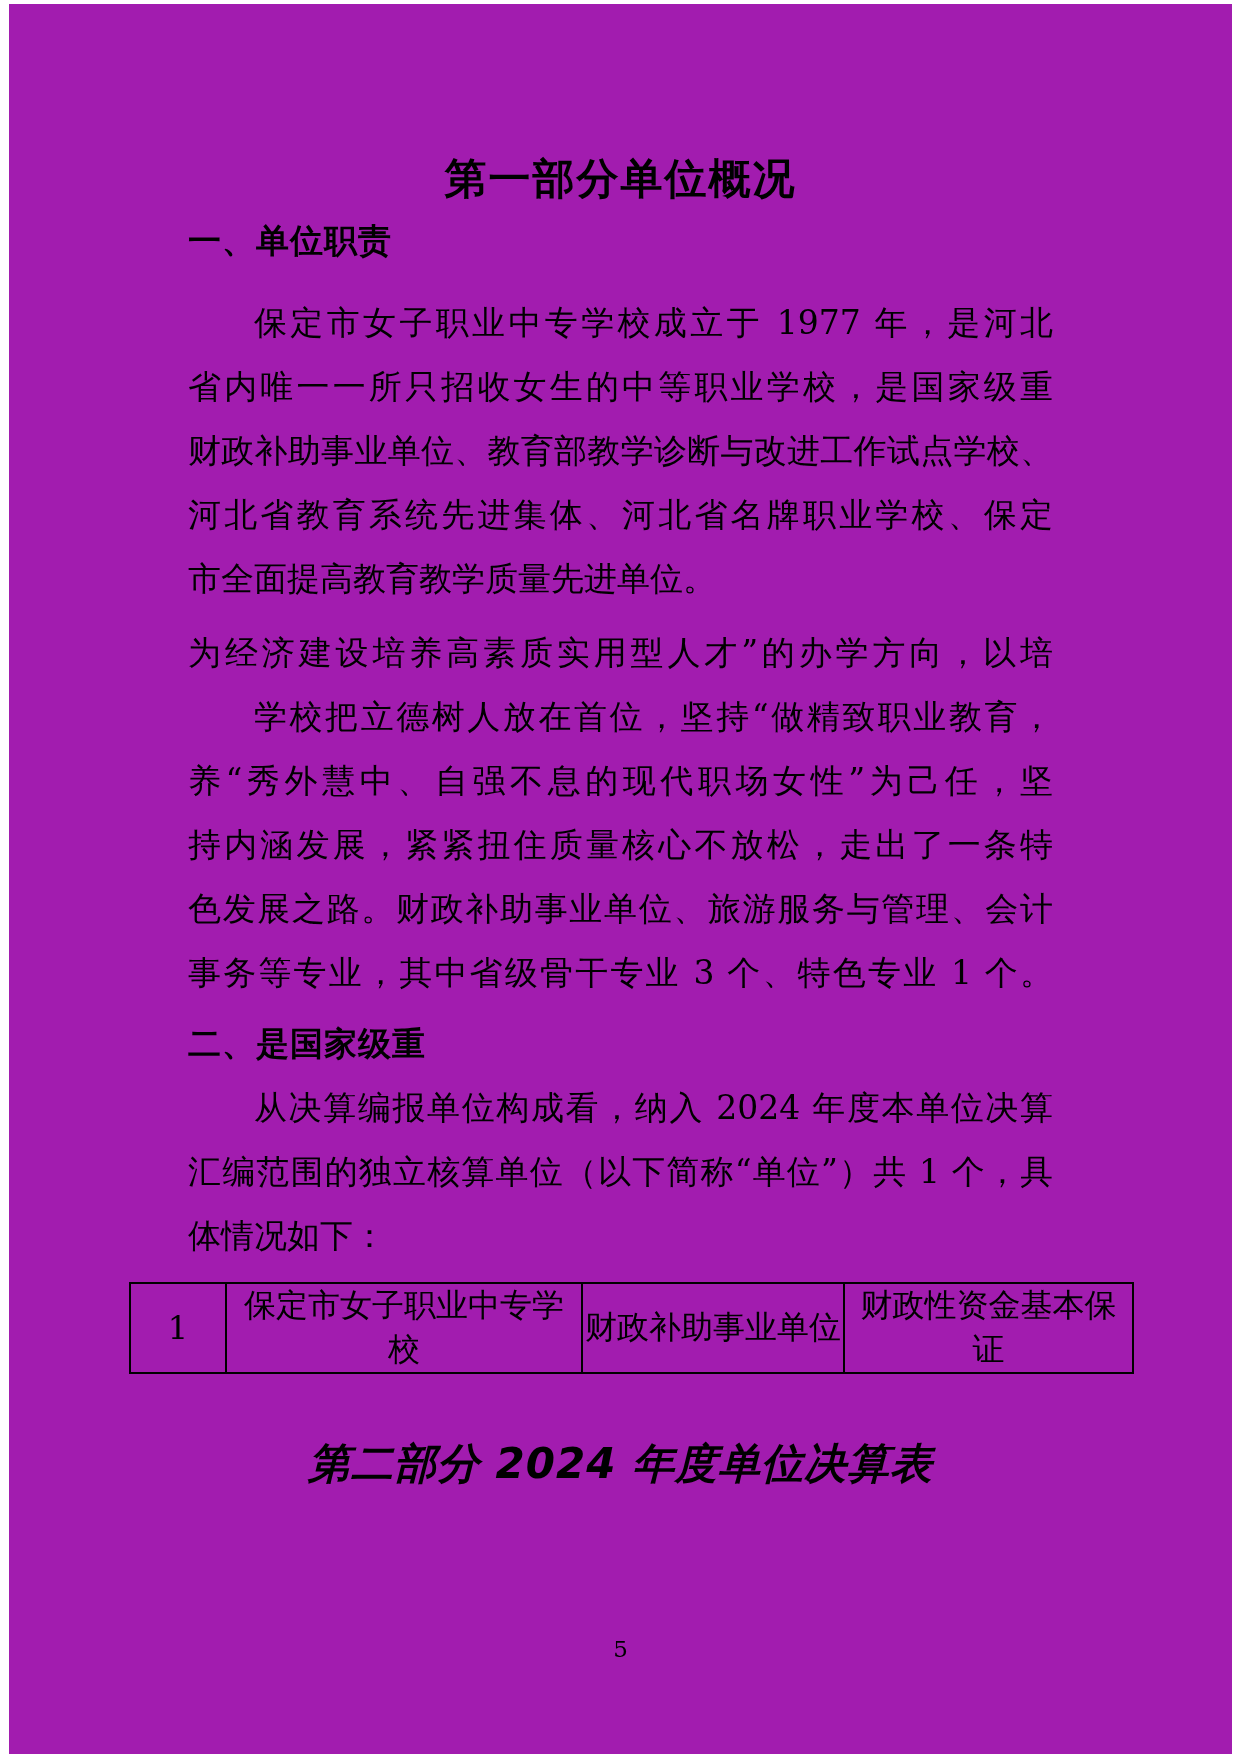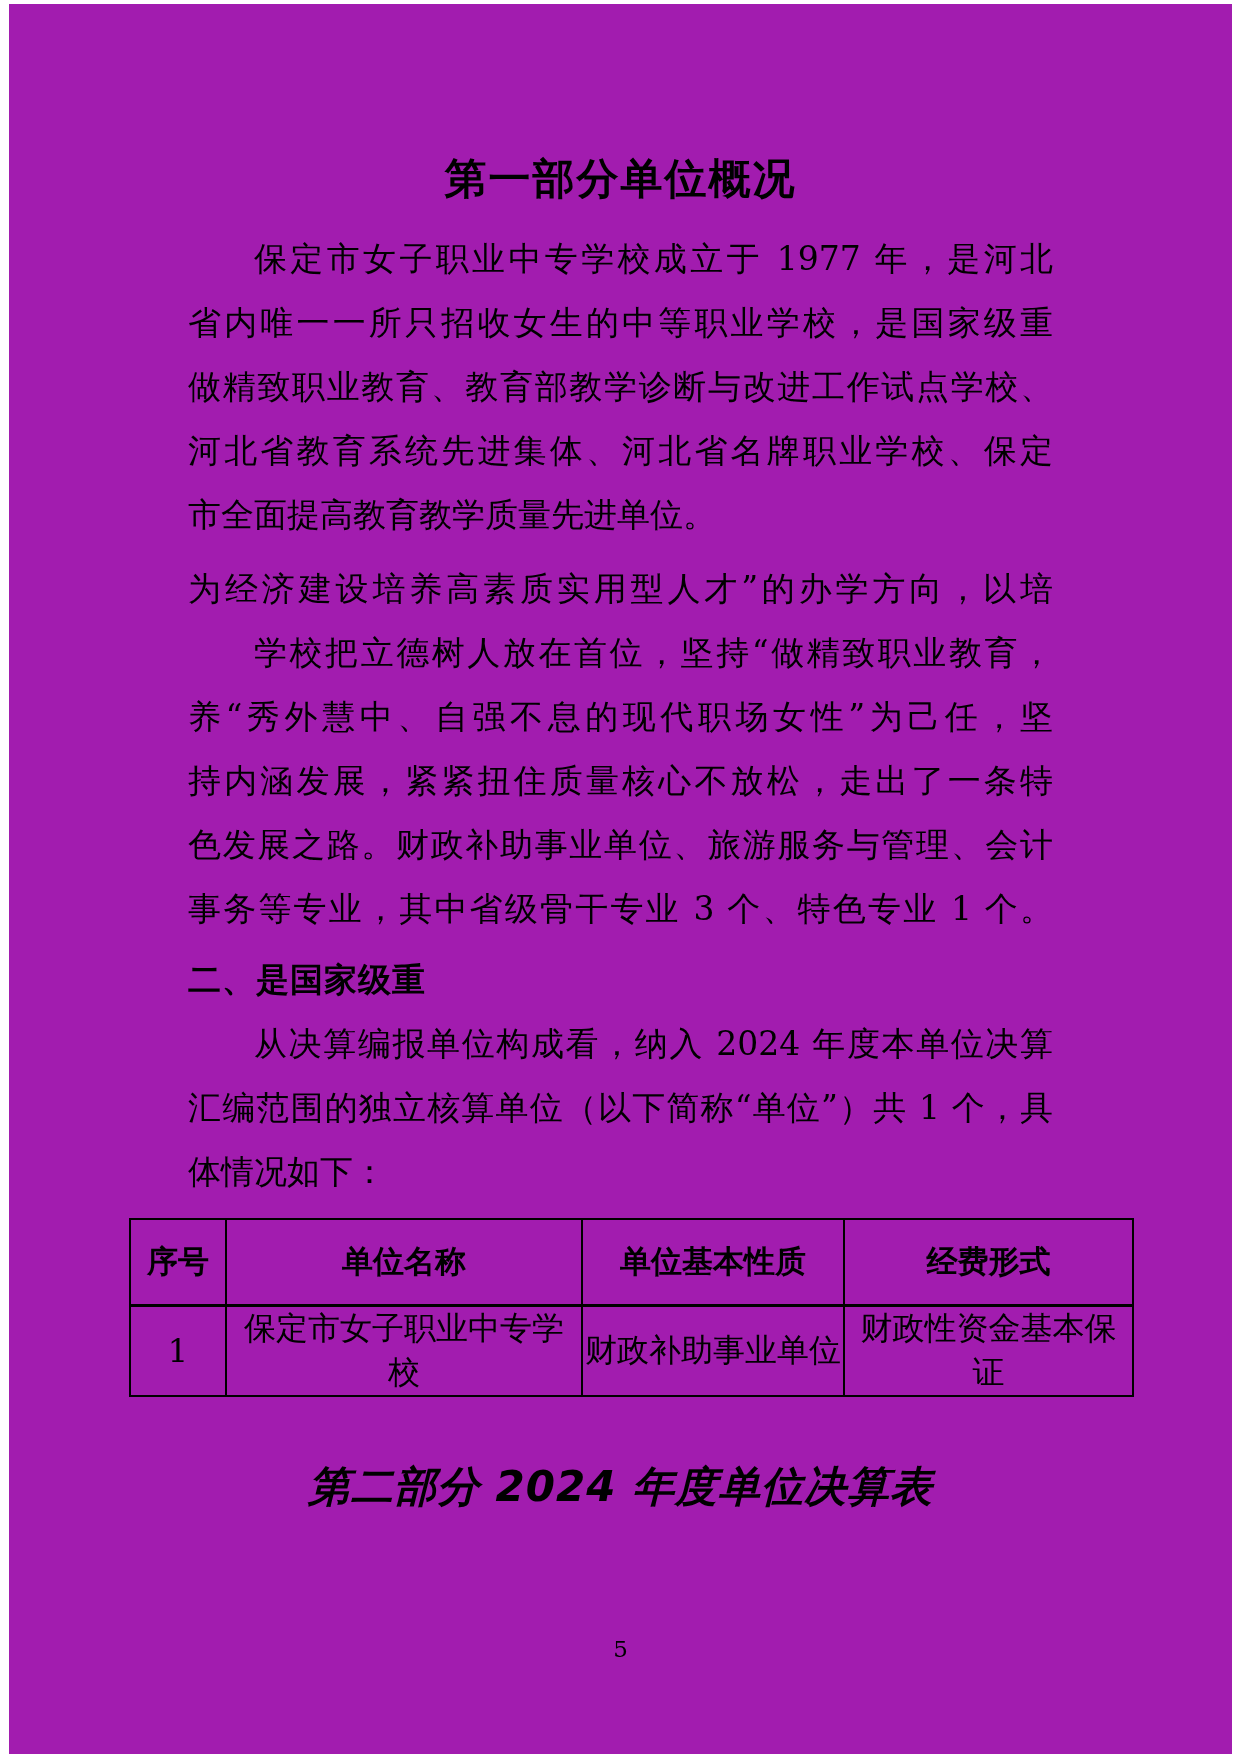--- a/index.html
+++ b/index.html
@@ -95,25 +95,26 @@
     line-height: 30px;
   }
 </style>
 </head>
 <body>
 
 <div class="page">
   <h1 class="doc-title">第一部分单位概况</h1>
 
   <div class="content">
+    <h2 class="sec-heading">一、单位职责</h2>
 
     <div class="para m18">
       <div class="line just indent">保定市女子职业中专学校成立于 1977 年，是河北</div>
       <div class="line just">省内唯一一所只招收女生的中等职业学校，是国家级重</div>
-      <div class="line just">做精致职业教育、教育部教学诊断与改进工作试点学校、</div>
+      <div class="line just">财政补助事业单位、教育部教学诊断与改进工作试点学校、</div>
       <div class="line just">河北省教育系统先进集体、河北省名牌职业学校、保定</div>
       <div class="line">市全面提高教育教学质量先进单位。</div>
     </div>
 
     <div class="para m10">
       <div class="line just">为经济建设培养高素质实用型人才”的办学方向，以培</div>
       <div class="line just indent">学校把立德树人放在首位，坚持“做精致职业教育，</div>
       <div class="line just">养“秀外慧中、自强不息的现代职场女性”为己任，坚</div>
       <div class="line just">持内涵发展，紧紧扭住质量核心不放松，走出了一条特</div>
       <div class="line just">色发展之路。财政补助事业单位、旅游服务与管理、会计</div>
@@ -130,26 +131,20 @@
 
     <table class="units-table">
       <colgroup>
         <col style="width: 96px">
         <col style="width: 356px">
         <col style="width: 262px">
         <col style="width: 289px">
       </colgroup>
       <tbody>
         <tr>
-          <th>序号</th>
-          <th>单位名称</th>
-          <th>单位基本性质</th>
-          <th>经费形式</th>
-        </tr>
-        <tr>
           <td>1</td>
           <td>保定市女子职业中专学校</td>
           <td>财政补助事业单位</td>
           <td>财政性资金基本保证</td>
         </tr>
       </tbody>
     </table>
   </div>
 
   <h1 class="doc-title part2">第二部分 2024 年度单位决算表</h1>

